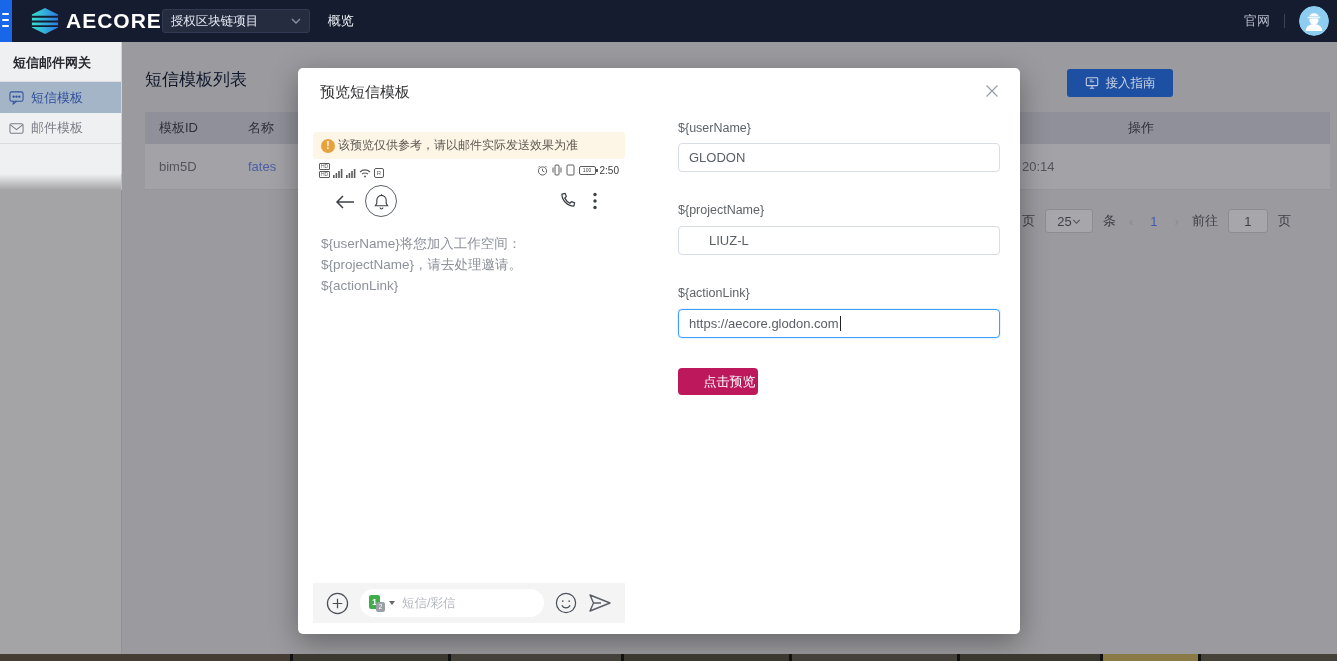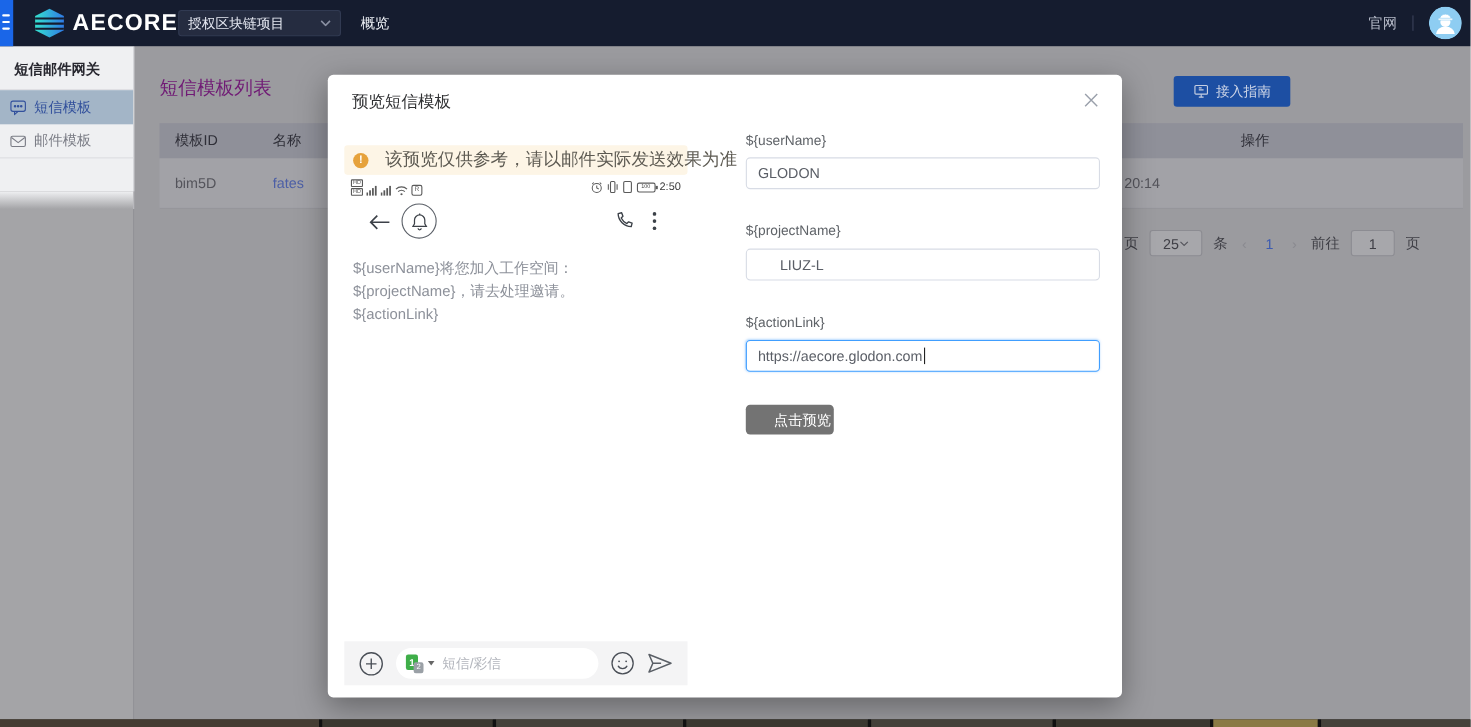--- a/index.html
+++ b/index.html
@@ -25,21 +25,21 @@
   
   .sidebar-top { position:absolute; left:0; top:42px; width:122px; height:132px; background:#eff0f2; border-right:1px solid #d2d3d7; z-index:5; }
   .sb-title { font-size:13px; font-weight:bold; color:#27272f; padding:12px 0 9px 13px; border-bottom:1px solid #dddde1; }
   .sb-item { height:31px; display:flex; align-items:center; gap:7px; padding-left:9px; font-size:13px; color:#7a7c85; cursor:pointer; }
   .sb-item.active { background:#a3b5c7; color:#32509c; }
   .sb-item.plain { border-bottom:1px solid #dddde1; }
   .sidebar-fade { position:absolute; left:0; top:174px; width:122px; height:16px; background:linear-gradient(#eff0f2,#a4a4a7); border-right:1px solid #bcbcc0; z-index:5; }
   .sidebar-rest { position:absolute; left:0; top:190px; width:122px; height:465px; background:#a4a4a7; border-right:1px solid #919196; z-index:5; }
 
   
-  .page-title { position:absolute; left:145px; top:68px; font-size:17px; color:#701a75; font-weight:500; }
+  .page-title { position:absolute; left:145px; top:68px; font-size:17px; color:#0f172a; font-weight:500; }
   .btn-dim { position:absolute; top:69px; height:28px; background:#1d4fa3; border-radius:3px; color:#ccd4e6; font-size:12.5px; display:flex; align-items:center; justify-content:center; gap:7px; cursor:pointer; }
   .btn-guide { left:1067px; width:106px; }
   .btn-create { left:1185px; width:145px; }
   .tbl-head { position:absolute; left:145px; top:112px; width:1185px; height:32px; background:#8f9099; color:#2f2f38; font-size:13px; }
   .tbl-row { position:absolute; left:145px; top:144px; width:1185px; height:46px; background:#a2a2a7; border-bottom:1px solid #96969b; font-size:13px; color:#54545b; }
   .cell { position:absolute; top:0; height:100%; display:flex; align-items:center; }
   .c-id { left:14px; } .c-name { left:103px; } .c-ops { left:983px; } .c-time { left:877px; }
   .link-dim { color:#4c5fa6; cursor:pointer; }
   .op-sep { color:#8e8e93; margin:0 8px; }
   .op-disabled { color:#8e8e93; cursor:pointer; }
@@ -48,21 +48,21 @@
   .pg-size { width:48px; } .pg-goto { width:40px; }
   .pg-arrow { color:#8a8a90; font-size:13px; cursor:pointer; padding:0 3px; }
   .pg-cur { color:#3d5bb0; padding:0 4px; cursor:pointer; }
 
   
   .modal { position:absolute; left:298px; top:68px; width:722px; height:566px; background:#fff; border-radius:5px; box-shadow:0 8px 28px rgba(0,0,0,.35); z-index:50; }
   .m-title { position:absolute; left:22px; top:15px; font-size:15px; color:#303133; }
   .m-close { position:absolute; right:20px; top:15px; cursor:pointer; line-height:0; }
   .m-warn { position:absolute; left:15px; top:64px; width:312px; height:27px; background:#fdf5e6; border-radius:3px; display:flex; align-items:center; padding-left:8px; }
   .warn-ic { width:14px; height:14px; border-radius:50%; background:#e6a23c; color:#fff; font-size:10px; font-weight:bold; display:flex; align-items:center; justify-content:center; flex:none; }
-  .warn-txt { font-size:16px; color:#5d5a52; margin-left:15px; white-space:nowrap; }
+  .warn-txt { font-size:12px; color:#5d5a52; margin-left:3px; white-space:nowrap; }
 
   .phone { position:absolute; left:15px; top:91px; width:312px; height:464px; background:#fff; }
   .p-status { position:absolute; left:6px; right:6px; top:3px; height:16px; display:flex; align-items:center; color:#5a5a5a; }
   .sb-left { display:flex; align-items:flex-end; gap:3px; }
   .sb-right { margin-left:auto; display:flex; align-items:center; gap:4px; }
   .hd-stack { display:flex; flex-direction:column; gap:1px; }
   .hd-badge { font-size:5px; line-height:5px; color:#5a5a5a; border:0.5px solid #5a5a5a; padding:0 1px; border-radius:1px; }
   .nfc-badge { font-size:6px; line-height:8px; color:#5a5a5a; border:1px solid #5a5a5a; border-radius:2px; padding:0 1.5px; }
   .p-time { font-size:10px; color:#3c3c3c; }
   .batt { position:relative; width:17px; height:9px; border:1px solid #5a5a5a; border-radius:2px; font-size:5px; line-height:7px; text-align:center; color:#3c3c3c; }
@@ -80,21 +80,21 @@
   .sim2 { position:absolute; right:0; bottom:0; width:9px; height:10px; background:#9aa0a6; border-radius:2px; color:#fff; font-size:7px; display:flex; align-items:center; justify-content:center; }
   .sim-caret { width:0; height:0; border-left:3.5px solid transparent; border-right:3.5px solid transparent; border-top:4px solid #666; flex:none; }
   .pill-ph { font-size:12.5px; color:#b2b5bc; margin-left:3px; }
   .icon-btn { line-height:0; cursor:pointer; flex:none; }
 
   .m-form { position:absolute; left:380px; top:0; width:322px; }
   .f-label { position:absolute; left:0; font-size:12.5px; color:#5f6368; }
   .f-input { position:absolute; left:0; width:322px; height:29px; border:1px solid #d8dce5; border-radius:4px; display:flex; align-items:center; padding:0 10px; font-size:13px; color:#5a5e66; background:#fff; cursor:text; }
   .f-input.focused { border:1px solid #409eff; box-shadow:0 0 2px rgba(64,158,255,.4); }
   .caret { display:inline-block; width:1px; height:15px; background:#222; margin-left:1px; vertical-align:-3px; }
-  .btn-preview { position:absolute; left:0; top:300px; width:80px; height:27px; background:#737373; border:none; border-radius:4px; color:#fff; font-size:13px; cursor:pointer;padding-left:23px; }
+  .btn-preview { position:absolute; left:0; top:300px; width:80px; height:27px; background:#be185d; border:none; border-radius:4px; color:#fff; font-size:13px; cursor:pointer;padding-left:23px; }
 
   
   .taskbar { position:absolute; left:0; bottom:0; width:1337px; height:7px; background:#26231e; z-index:60; display:flex; }
   .taskbar i { height:7px; }
 </style>
 </head>
 <body>
 
 <div id="app">
 

